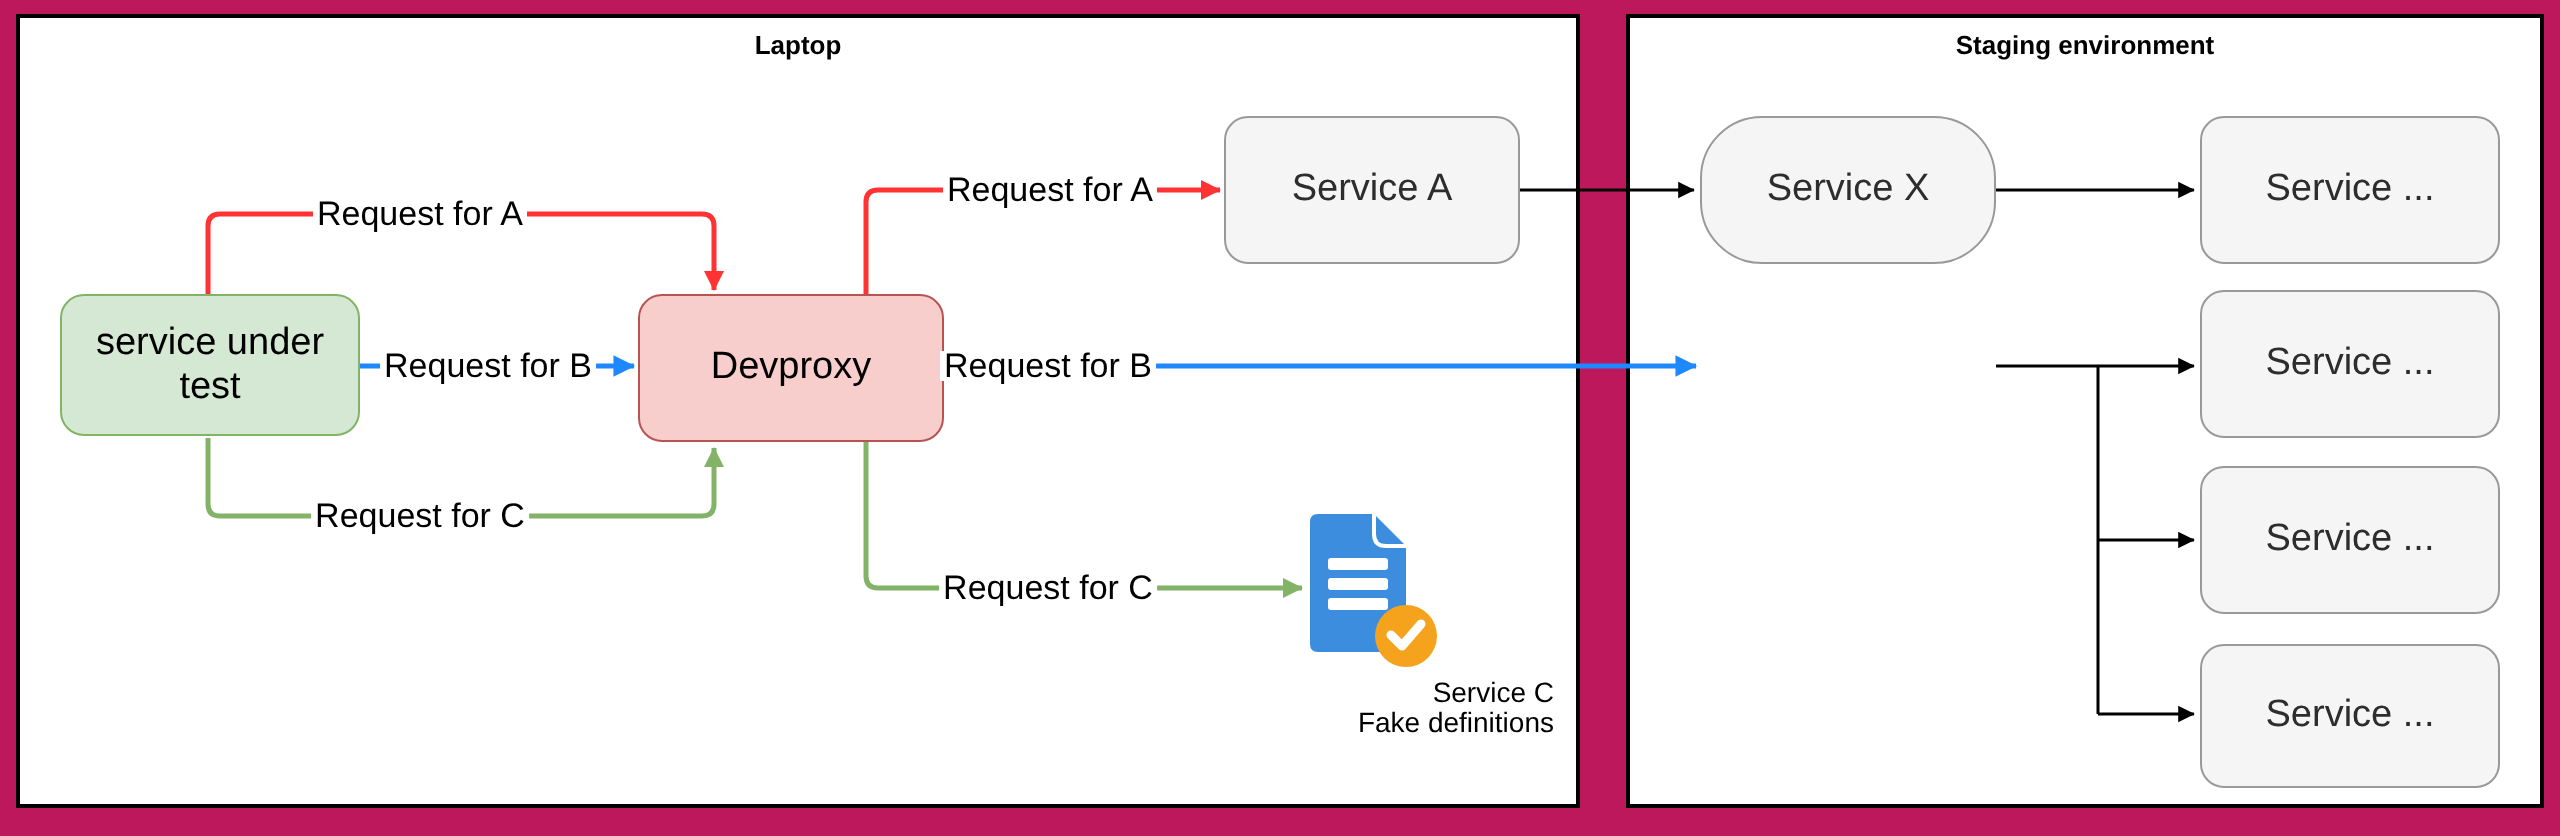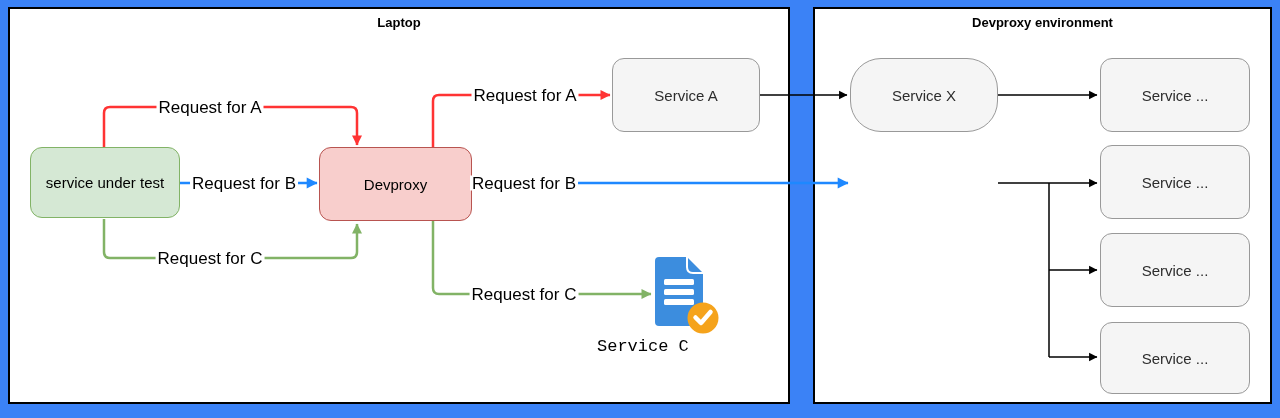--- a/index.html
+++ b/index.html
@@ -1,57 +1,57 @@
 <!DOCTYPE html>
 <html><head>
 <meta charset="utf-8">
 <style>
   html,body { margin:0; padding:0; background:#ffffff; }
   .canvas {
-    position:relative; width:1280px; height:418px; background:#3b82f6;
+    position:relative; width:1280px; height:418px; background:#be185d;
     font-family:"Liberation Sans","DejaVu Sans",sans-serif; overflow:hidden;
   }
   .container {
     position:absolute; background:#ffffff; border:2px solid #000000; box-sizing:border-box;
   }
   .laptop  { left:8px;   top:7px; width:782px; height:397px; }
   .staging { left:813px; top:7px; width:459px; height:397px; }
   .group-title {
     position:absolute; top:6px; left:0; right:0; text-align:center;
     font-weight:bold; font-size:13px; color:#000;
   }
   svg.edges { position:absolute; left:0; top:0; }
   .node {
     position:absolute; display:flex; align-items:center; justify-content:center;
-    border-radius:12px; font-size:15px; box-sizing:border-box; text-align:center;
+    border-radius:12px; font-size:19px; box-sizing:border-box; text-align:center;
   }
   .node-green { background:#d5e8d4; border:1.5px solid #82b366; color:#000000;text-align:center; }
   .node-pink  { background:#f8cecc; border:1.5px solid #b85450; color:#000000; }
   .node-gray  { background:#f5f5f5; border:1.5px solid #999999; color:#2d2d2d; }
   .edge-label {
     position:absolute; transform:translate(-50%,-50%); background:#ffffff;
     padding:0 2px; font-size:17px; color:#000000; white-space:nowrap; line-height:15px;text-align:right;
   }
   .icon-wrap { position:absolute; left:653px; top:256px; width:70px; height:80px; }
   .icon-caption {
     position:absolute; left:597px; top:339px; width:180px;
-    text-align:left; font-size:17px; color:#000000; line-height:15px;font-family:Liberation Mono, monospace;
+    text-align:right; font-size:14px; color:#000000; line-height:15px;
   }
   .icon-caption span { display:block; }
 </style>
 </head>
 <body>
 
 <div class="canvas">
 
   <div class="container laptop">
     <div class="group-title">Laptop</div>
   </div>
   <div class="container staging">
-    <div class="group-title">Devproxy environment</div>
+    <div class="group-title">Staging environment</div>
   </div>
 
   <svg class="edges" width="1280" height="418">
     <defs>
       <marker id="arrow-red" viewBox="0 0 12 12" markerWidth="12" markerHeight="12" refX="10.5" refY="6" orient="auto" markerUnits="userSpaceOnUse">
         <path d="M1,1 L11,6 L1,11 Z" fill="#ff3333"></path>
       </marker>
       <marker id="arrow-blue" viewBox="0 0 12 12" markerWidth="13" markerHeight="13" refX="10.5" refY="6" orient="auto" markerUnits="userSpaceOnUse">
         <path d="M1,1 L11,6 L1,11 Z" fill="#1e88ff"></path>
       </marker>
@@ -104,20 +104,21 @@
       <path d="M34,1 L34,11 Q34,17 40,17 L50,17" fill="none" stroke="#ffffff" stroke-width="2"></path>
       <rect x="11" y="23" width="30" height="6" rx="1.5" fill="#ffffff"></rect>
       <rect x="11" y="33" width="30" height="6" rx="1.5" fill="#ffffff"></rect>
       <rect x="11" y="43" width="30" height="6" rx="1.5" fill="#ffffff"></rect>
       <circle cx="50" cy="62" r="15.5" fill="#f5a31c"></circle>
       <polyline points="42.5,61.5 48,67 57.5,56" fill="none" stroke="#ffffff" stroke-width="4.5" stroke-linecap="round" stroke-linejoin="round"></polyline>
     </svg>
   </div>
   <div class="icon-caption">
     <span>Service C</span>
+    <span>Fake definitions</span>
   </div>
 
   <div class="node node-gray" style="left:850px; top:58px; width:148px; height:74px;border-radius:31px;">
     <span>Service X</span>
   </div>
   <div class="node node-gray" style="left:1100px; top:58px; width:150px; height:74px;">
     <span>Service ...</span>
   </div>
   <div class="node node-gray" style="left:1100px; top:145px; width:150px; height:74px;">
     <span>Service ...</span>

